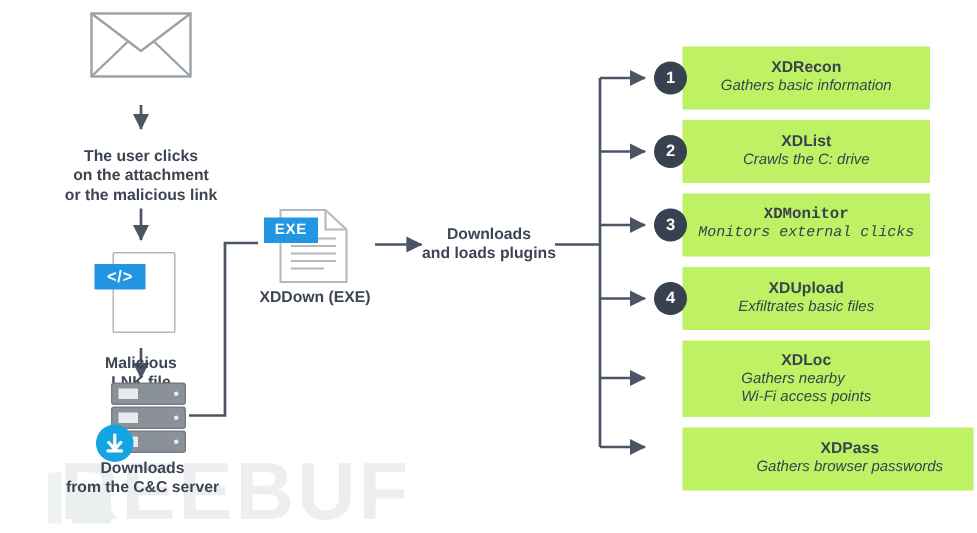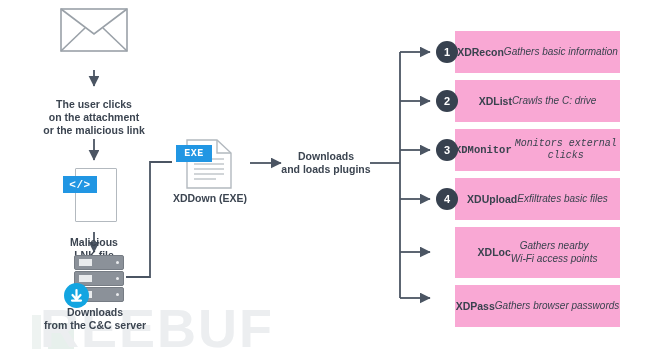--- a/index.html
+++ b/index.html
@@ -44,48 +44,48 @@
     position:absolute;left:0;top:0;
     border:1.4px solid #b3b9bf;background:#fff;
     border-radius:1px;
   }
   .badge{
     position:absolute;
     background:#2196e3;color:#fff;
     font-size:10px;font-weight:bold;
     letter-spacing:0.5px;
     display:flex;align-items:center;justify-content:center;
-    font-family:Liberation Mono, monospace;
+    font-family:Liberation Sans, sans-serif;
   }
 
   
   .server{left:64px;top:255px;width:58px;height:48px;}
   .rack{
     position:absolute;left:10px;width:48px;height:13px;
     background:#8b9199;border:1px solid #767c84;border-radius:2px;
   }
   .rack .vent{position:absolute;left:4px;top:3px;width:13px;height:7px;background:#e9ebed;}
   .rack .led{position:absolute;right:4px;top:5px;width:3px;height:3px;border-radius:50%;background:#e9ebed;}
   .dl-circle{
     position:absolute;left:0px;top:28px;width:25px;height:25px;border-radius:50%;
     background:#13a5e1;display:flex;align-items:center;justify-content:center;
   }
 
   
   .pbox{
     position:absolute;left:455px;width:165px;
-    background:#f9a8d4;
-    display:flex;flex-direction:row;
+    background:#bef264;
+    display:flex;flex-direction:column;
     align-items:center;justify-content:center;
   }
   .pbox .pname{
     font-size:10.5px;font-weight:bold;color:#39424e;line-height:13px;
   }
   .pbox .pdesc{
-    font-size:10px;font-style:italic;color:#39424e;line-height:12.5px;text-align:center;
+    font-size:10px;font-style:italic;color:#39424e;line-height:12.5px;text-align:left;
   }
   .numcircle{
     position:absolute;width:22px;height:22px;border-radius:50%;
     background:#37414f;color:#fff;
     display:flex;align-items:center;justify-content:center;
     font-size:11px;font-weight:bold;
     font-family:"Liberation Sans","DejaVu Sans",sans-serif;
   }
 </style>
 </head>
@@ -217,18 +217,18 @@
     <div class="pdesc">Exfiltrates basic files</div>
   </div>
   <div class="numcircle" style="left:436px;top:188px;">4</div>
 
   <div class="pbox" style="top:227px;height:51px;">
     <div class="pname">XDLoc</div>
     <div class="pdesc" style="white-space:pre-line;">Gathers nearby
 Wi-Fi access points</div>
   </div>
 
-  <div class="pbox" style="top:285px;height:42px;">
+  <div class="pbox" style="top:285px;height:42px;padding-left:29px;">
     <div class="pname">XDPass</div>
     <div class="pdesc">Gathers browser passwords</div>
   </div>
 
 </div>
 
 </body></html>

